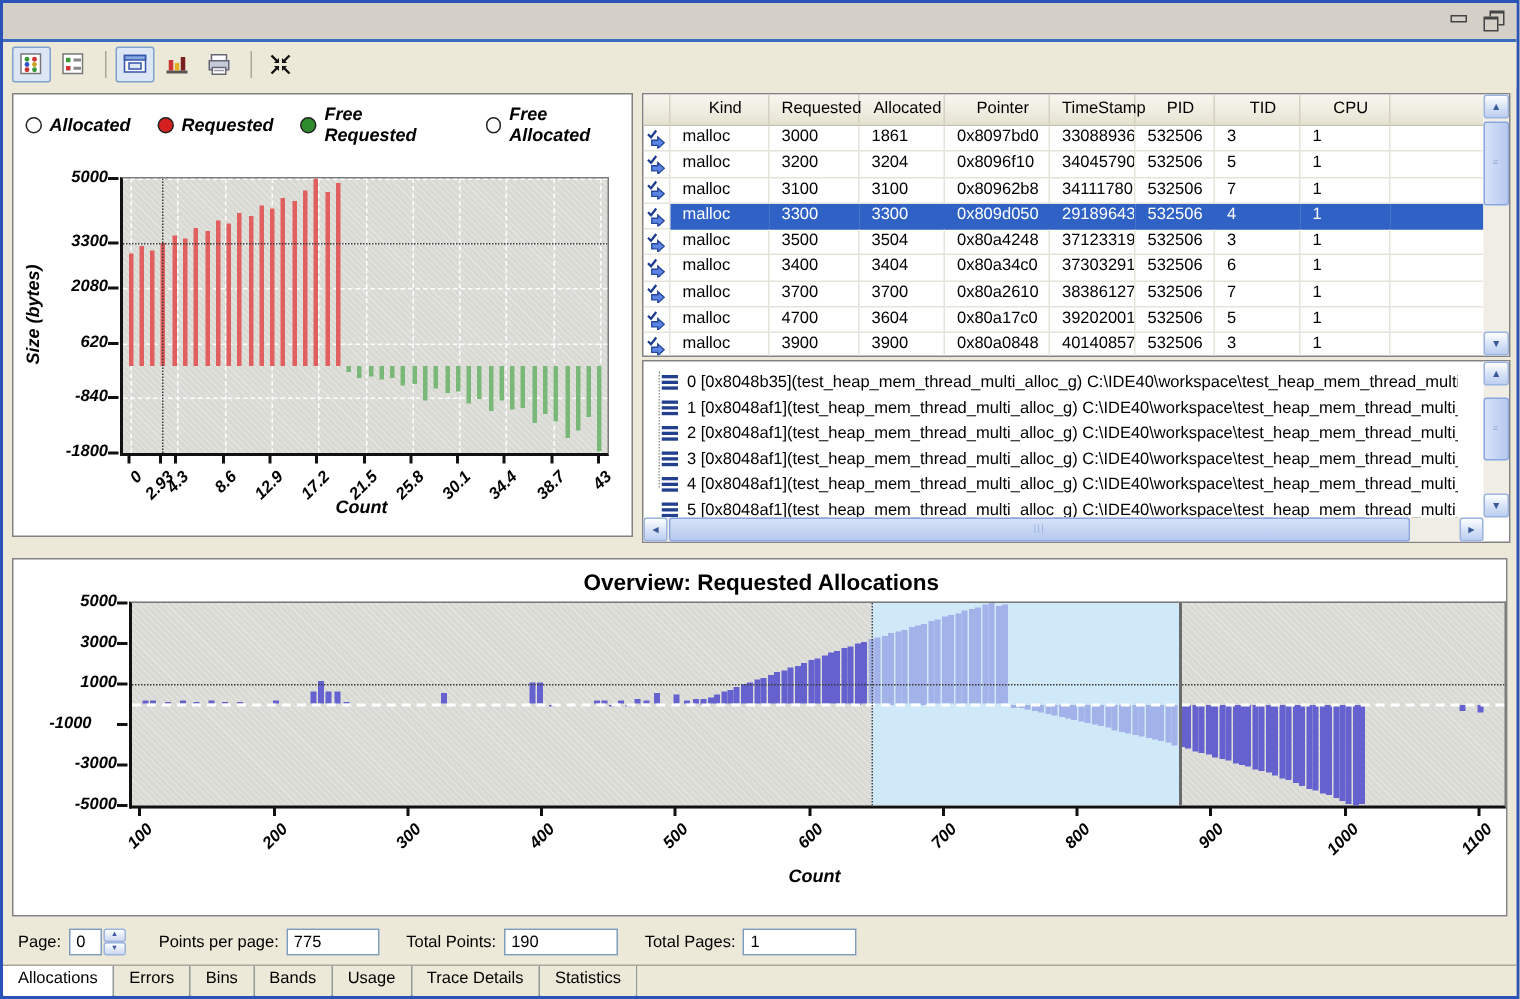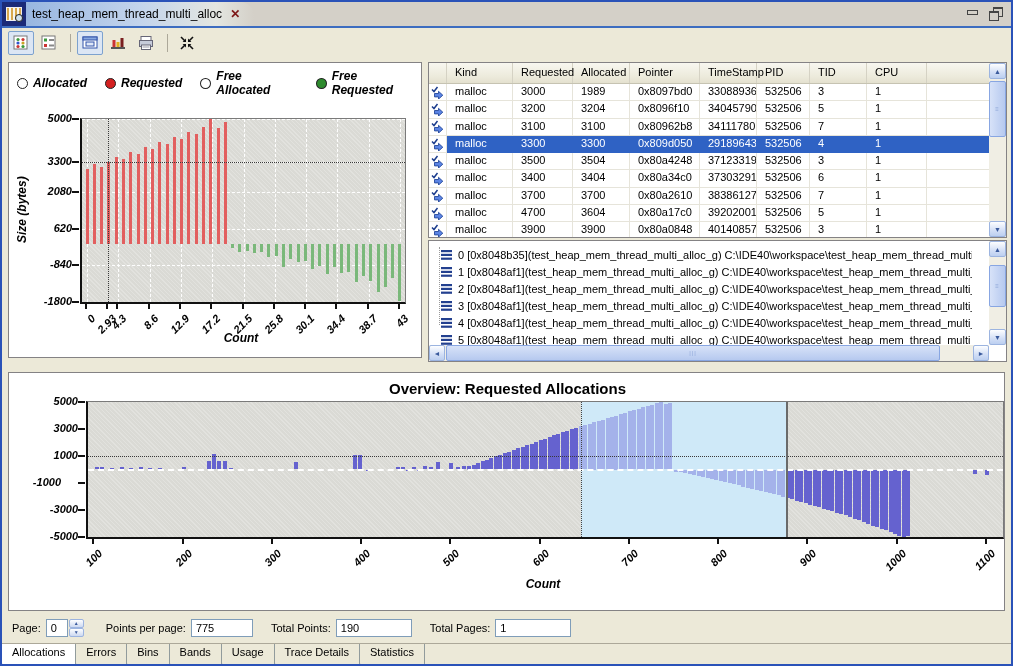--- a/index.html
+++ b/index.html
@@ -53,21 +53,21 @@
                transform:translateX(-100%) rotate(-45deg);transform-origin:100% 0%;}
   .axis-label-x{position:absolute;font-style:italic;font-weight:bold;font-size:12px;text-align:center;width:120px;}
   .axis-label-y{position:absolute;writing-mode:vertical-rl;transform:rotate(180deg);display:flex;align-items:center;justify-content:center;
                font-style:italic;font-weight:bold;font-size:12px;}
   .baseline{position:absolute;left:0;right:0;height:0;border-top:2px dashed #fff;z-index:5;}
   #ov-selection{position:absolute;top:0;bottom:0;background:#cfe9f8;}
   .sel-edge-l{position:absolute;top:0;bottom:0;width:0;border-left:1px dotted #444;z-index:7;}
   .sel-edge-r{position:absolute;top:0;bottom:0;width:2px;background:#6a6a6a;z-index:7;}
   
   #alloc-table{position:absolute;left:0;top:0;right:17px;bottom:0;overflow:hidden;}
-  .t-header{display:flex;height:20px;background:linear-gradient(#f8f7f0,#eceadb 70%,#e4e1cf);border-bottom:1px solid #c6c3b2;}
+  .t-header{display:flex;height:20px;background:linear-gradient(#f8f7f0,#eceadb 70%,#e4e1cf);border-bottom:1px solid #c6c3b2;text-align:center;}
   .t-hcell{box-sizing:border-box;border-right:1px solid #d5d2c4;padding:3px 0 0 8px;font-size:11px;}
   .t-row{display:flex;height:17.3px;}
   .t-cell{box-sizing:border-box;border-right:1px solid #e6e4da;border-bottom:1px solid #e6e4da;
           padding:1px 0 0 8px;white-space:nowrap;overflow:hidden;font-size:11px;}
   .t-icon{display:flex;align-items:center;justify-content:center;padding:0;border-right:1px solid #e6e4da;border-bottom:1px solid #e6e4da;box-sizing:border-box;}
   .t-row.sel .t-cell{background:#2f62c4;color:#fff;border-color:#2f62c4;}
   
   .trace-row{position:absolute;left:0;height:17px;right:17px;display:flex;align-items:center;white-space:nowrap;overflow:hidden;}
   .trace-guide{position:absolute;left:10px;top:6px;bottom:20px;width:0;border-left:1px dotted #9a9a9a;}
   .trace-stub{width:12px;height:0;border-top:1px dotted #9a9a9a;margin-left:10px;}
@@ -97,27 +97,20 @@
   .b-tab{border:1px solid #919b9c;border-top:none;padding:2px 10px 0 10px;font-size:11px;background:#ece9d8;
          border-bottom-left-radius:2px;border-bottom-right-radius:2px;margin-left:-1px;}
   .b-tab.active{background:#fff;}
 </style>
 </head>
 <body>
 
 <div id="root">
 
   <div id="titlebar">
-    <div class="doc-tab">
-      <span class="tab-appicon">
-          <span class="appicon-doc"></span>
-        </span>
-      <span class="tab-label">test_heap_mem_thread_multi_alloc</span>
-      <span class="tab-close">✕</span>
-    </div>
     <div class="win-btns">
       <span class="btn-min"></span>
       <span class="btn-restore"></span>
     </div>
   </div>
   <div id="tab-underline"></div>
 
   <div id="toolbar">
     <span class="tb-btn pressed">
       <svg width="16" height="16">
@@ -186,26 +179,26 @@
     <div id="legend">
         <div class="leg-item">
           <div class="leg-radio" style="background: rgb(255, 255, 255);"></div>
           <div class="leg-label">Allocated</div>
         </div>
         <div class="leg-item">
           <div class="leg-radio" style="background: rgb(212, 32, 32);"></div>
           <div class="leg-label">Requested</div>
         </div>
         <div class="leg-item">
+          <div class="leg-radio" style="background: rgb(46, 139, 46);"></div>
+          <div class="leg-label">Free Requested</div>
+        </div>
+        <div class="leg-item">
           <div class="leg-radio" style="background: rgb(255, 255, 255);"></div>
           <div class="leg-label">Free Allocated</div>
-        </div>
-        <div class="leg-item">
-          <div class="leg-radio" style="background: rgb(46, 139, 46);"></div>
-          <div class="leg-label">Free Requested</div>
         </div>
       </div>
     <div id="details-chart" style="position:absolute;left:0;top:0;right:0;bottom:0;">
       <div class="plot" id="details-plot" style="left:71px;top:55px;width:323px;height:183px;">
           <div class="grid-h" style="top: 0%;"></div>
           <div class="grid-h" style="top: 23.2877%;"></div>
           <div class="grid-h" style="top: 40%;"></div>
           <div class="grid-h" style="top: 60%;"></div>
           <div class="grid-h" style="top: 80%;"></div>
           <div class="grid-h" style="top: 100%;"></div>
@@ -324,21 +317,21 @@
         </div>
         <div class="t-row">
           <div class="t-icon" style="width: 18px; flex: 0 0 18px;">
             <svg width="13" height="13" viewBox="0 0 13 13">
               <path d="M1 3.5 L3 5.5 L6.5 1" stroke="#1b3c8c" stroke-width="1.5" fill="none"></path>
               <path d="M3.5 7.5 h4 v-2.2 l4.3 3.9 -4.3 3.9 v-2.2 h-4 z" fill="#5b84e4" stroke="#24479a" stroke-width="0.9"></path>
             </svg>
           </div>
           <div class="t-cell" style="width: 66px; flex: 0 0 66px;">malloc</div>
           <div class="t-cell" style="width: 60px; flex: 0 0 60px;">3000</div>
-          <div class="t-cell" style="width: 57px; flex: 0 0 57px;">1989</div>
+          <div class="t-cell" style="width: 57px; flex: 0 0 57px;">1861</div>
           <div class="t-cell" style="width: 70px; flex: 0 0 70px;">0x8097bd0</div>
           <div class="t-cell" style="width: 57px; flex: 0 0 57px;">33088936</div>
           <div class="t-cell" style="width: 53px; flex: 0 0 53px;">532506</div>
           <div class="t-cell" style="width: 57px; flex: 0 0 57px;">3</div>
           <div class="t-cell" style="width: 60px; flex: 0 0 60px;">1</div>
           <div class="t-cell" style="flex: 1 1 0%; border-right: none;"></div>
         </div>
         <div class="t-row">
           <div class="t-icon" style="width: 18px; flex: 0 0 18px;">
             <svg width="13" height="13" viewBox="0 0 13 13">

